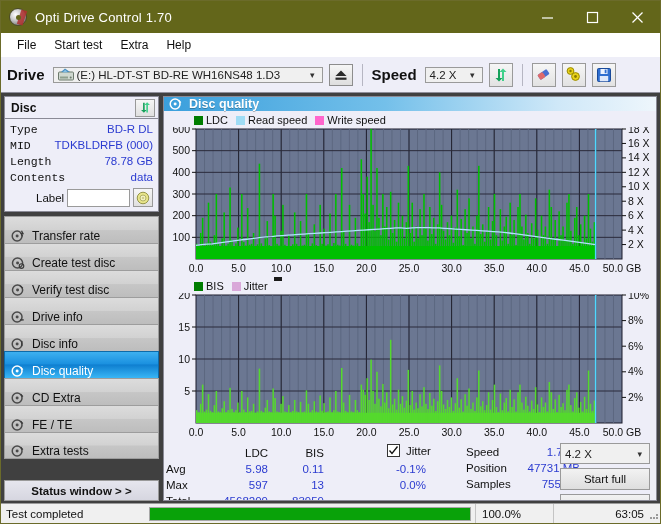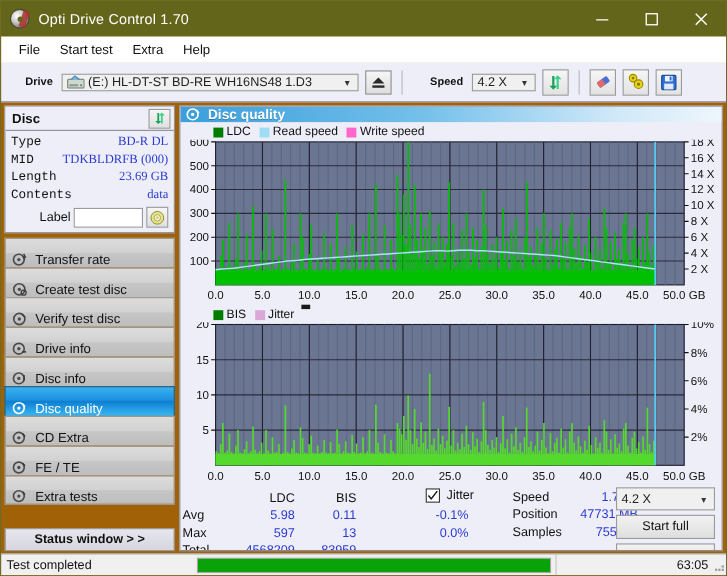--- a/index.html
+++ b/index.html
@@ -7,21 +7,21 @@
     margin: 0; padding: 0;
     width: 661px; height: 524px;
     font-family: "Liberation Sans", sans-serif;
     overflow: hidden;
     background: #eeeef8;
   }
   #app {
     position: relative;
     width: 661px; height: 524px;
     border: 1px solid #6b6b2a;
-    background: #a16207;
+    background: #404040;
     overflow: hidden;
   }
 
   
   .titlebar {
     height: 32px;
     background: #63661a;
     display: flex;
     align-items: center;
     padding: 0 0 0 8px;
@@ -90,22 +90,22 @@
   .toolbar {
     height: 36px;
     background: #eeeef8;
     display: flex;
     align-items: center;
     padding: 0 6px;
     border-bottom: 1px solid #8f8f9b;
     gap: 6px;
   }
   .tb-label {
-    font-size: 10px; font-weight: bold; color: #111;
-    margin-right: 2px; white-space: nowrap; margin-left: 16px;
+    font-size: 15px; font-weight: bold; color: #111;
+    margin-right: 2px; white-space: nowrap;
   }
   .combo {
     height: 16px;
     background: #f0f0f0;
     border: 1px solid #9a9a9a;
     display: flex; align-items: center;
     font-size: 11.5px; color: #222;
     position: relative;
     padding: 0 2px 0 4px;
   }
@@ -172,21 +172,21 @@
     display: flex; align-items: center; justify-content: center;
   }
   .disc-rows { padding: 3px 5px 4px 5px; }
   .drow {
     display: flex; align-items: baseline;
     font-size: 11.5px;
     line-height: 15px;
     margin-bottom: 1px;
   }
   .drow .k { color: #111; font-family: Liberation Mono, monospace; }
-  .drow .v { margin-left: auto; color: #2b3bd0; font-family: Liberation Serif, serif; }
+  .drow .v { margin-left: auto; color: #2b3bd0; }
   .label-row {
     display: flex; align-items: center; margin-top: 3px; gap: 3px;
   }
   .label-row .k { font-size: 11.5px; color: #111; padding-left: 26px; }
   .label-input {
     flex: 1;
     height: 18px;
     background: #fff;
     border: 1px solid #9a9a9a;
     font-size: 11px;
@@ -294,21 +294,21 @@
   
   .statusbar {
     position: absolute; left: 0; bottom: 0;
     width: 661px; height: 20px;
     background: #f0f0f0;
     border-top: 1px solid #9a9a9a;
     display: flex; align-items: center;
     font-size: 11.5px; color: #111;
   }
   .sb-cell { display: flex; align-items: center; height: 100%; }
-  .sb-text { padding-left: 5px; width: 178px; }
+  .sb-text { padding-left: 5px; width: 148px; }
   .sb-prog {
     width: 322px; height: 14px; background: #dcdcdc;
     border: 1px solid #a8a8a8;
     margin: 0 4px 0 0;
     position: relative;
   }
   .sb-prog > i { display:block; height: 100%; background: #09a209; }
   .sb-pct { width: 78px; padding-left: 6px; border-left: 1px solid #c4c4c4; height: 100%; display:flex; align-items:center;}
   .sb-time { flex: 1; text-align: right; padding-right: 18px; border-left: 1px solid #c4c4c4; height: 100%; display:flex; align-items:center; justify-content:flex-end;}
   .grip { position:absolute; right:3px; bottom:3px; }
@@ -424,21 +424,21 @@
           <div class="drow">
             <span class="k">Type</span>
             <span class="v">BD-R DL</span>
           </div>
           <div class="drow">
             <span class="k">MID</span>
             <span class="v">TDKBLDRFB (000)</span>
           </div>
           <div class="drow">
             <span class="k">Length</span>
-            <span class="v">23.69 GB</span>
+            <span class="v">78.78 GB</span>
           </div>
           <div class="drow">
             <span class="k">Contents</span>
             <span class="v">data</span>
           </div>
           <div class="label-row">
             <span class="k">Label</span>
             <input class="label-input" type="text" value="" style="">
             <div class="label-btn">
               <svg width="14" height="14" viewBox="0 0 16 16">
@@ -1257,20 +1257,21 @@
         </div>
       </div>
     </div>
   </div>
 
   <div class="statusbar">
     <div class="sb-cell sb-text">Test completed</div>
     <div class="sb-prog">
       <i id="prog-fill" style="width: 100%;"></i>
     </div>
+    <div class="sb-pct">100.0%</div>
     <div class="sb-time">63:05</div>
     <svg class="grip" width="10" height="10" viewBox="0 0 10 10">
       <g fill="#9a9a9a">
         <rect x="7" y="7" width="2" height="2"></rect>
           <rect x="4" y="7" width="2" height="2"></rect>
         <rect x="7" y="4" width="2" height="2"></rect>
           <rect x="1" y="7" width="2" height="2"></rect>
       </g>
     </svg>
   </div>

